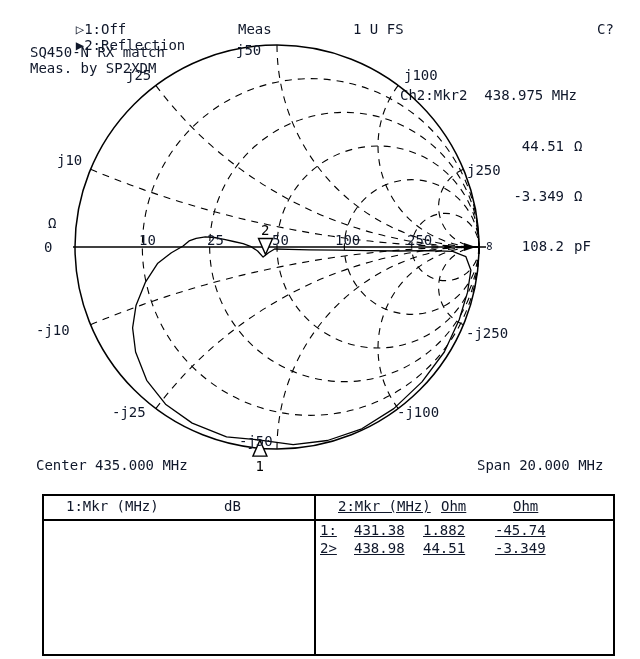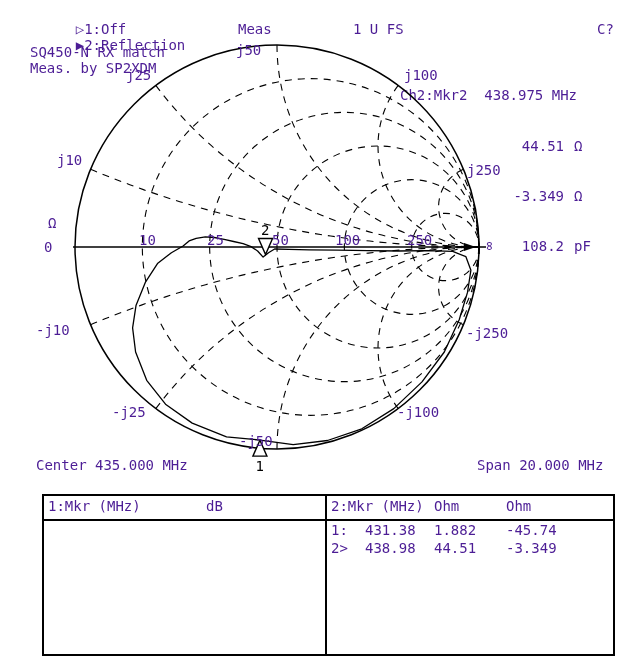--- a/index.html
+++ b/index.html
@@ -1,36 +1,36 @@
 <!DOCTYPE html>
 <html><head>
 <meta charset="utf-8">
 <style>
   html,body{margin:0;padding:0;background:#fff;}
   #screen{
-    position:relative;width:640px;height:659px;background:#fff;color:#4c1d95;
+    position:relative;width:640px;height:659px;background:#fff;color:#0f172a;
     font-family:"DejaVu Sans Mono","Liberation Mono",monospace;
     font-size:14px;line-height:16px;overflow:hidden;
   }
   .abs{position:absolute;white-space:pre;}
   svg{position:absolute;left:0;top:0;}
   .grid{stroke:#000;fill:none;stroke-width:1.1;stroke-dasharray:7 6;}
   .solid{stroke:#000;fill:none;stroke-width:1.5;stroke-dasharray:none;}
   .axis{stroke:#000;stroke-width:1.3;}
   .trace{stroke:#000;fill:none;stroke-width:1.3;stroke-linejoin:round;}
   .mkr{fill:#fff;stroke:#000;stroke-width:1.4;}
   .mkrlabel{font-family:"DejaVu Sans Mono","Liberation Mono",monospace;font-size:14px;fill:#000;}
   .inf{display:inline-block;transform:rotate(90deg);}
   
   #mtable{position:absolute;left:42px;top:494px;width:569px;height:158px;
     border:2px solid #000;display:flex;}
   .pane{height:100%;box-sizing:border-box;}
   #pane-left{width:283px;border-right:2px solid #000;}
-  #pane-right{flex:1;}
-  .thead{height:21px;border-bottom:2px solid #000;padding:2px 0 0 4px;display:grid;}
+  #pane-right{flex:1;text-decoration:underline;}
+  .thead{height:21px;border-bottom:2px solid #000;padding:2px 0 0 22px;display:grid;}
   #pane-left .thead{grid-template-columns:158px 40px;}
   #pane-right .thead{grid-template-columns:103px 72px 100px;}
   .trow{display:grid;grid-template-columns:34px 69px 72px 100px;padding-left:4px;line-height:18px;}
   .num{text-align:left;}
   .readout-row{display:flex;line-height:18px;}
   .readout-row .val{width:66px;text-align:right;}
   .readout-row .unit{margin-left:10px;}
 </style>
 </head>
 <body>

